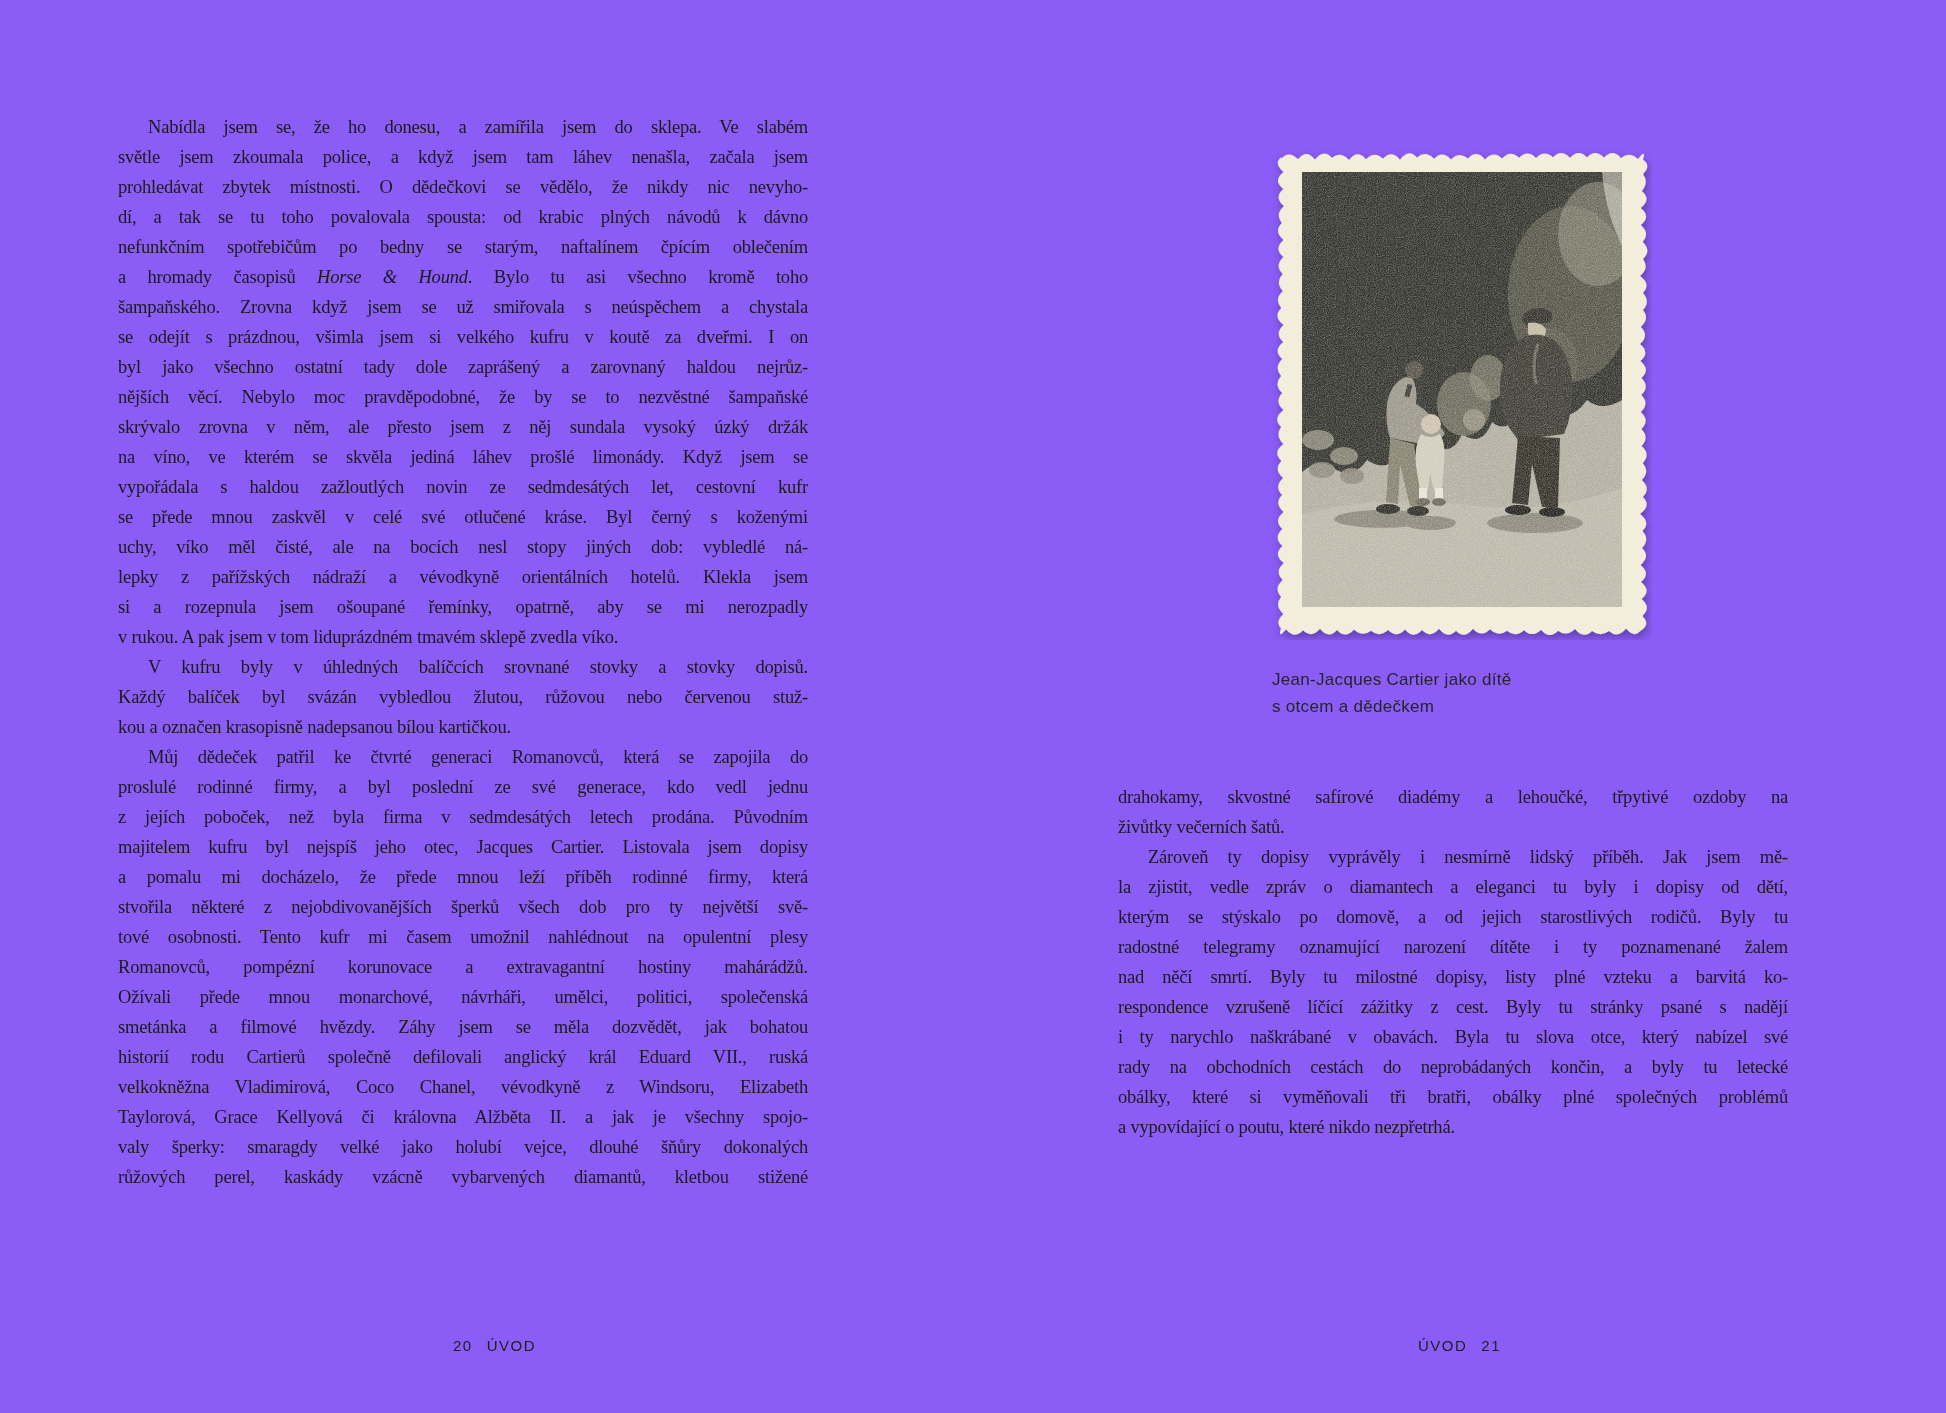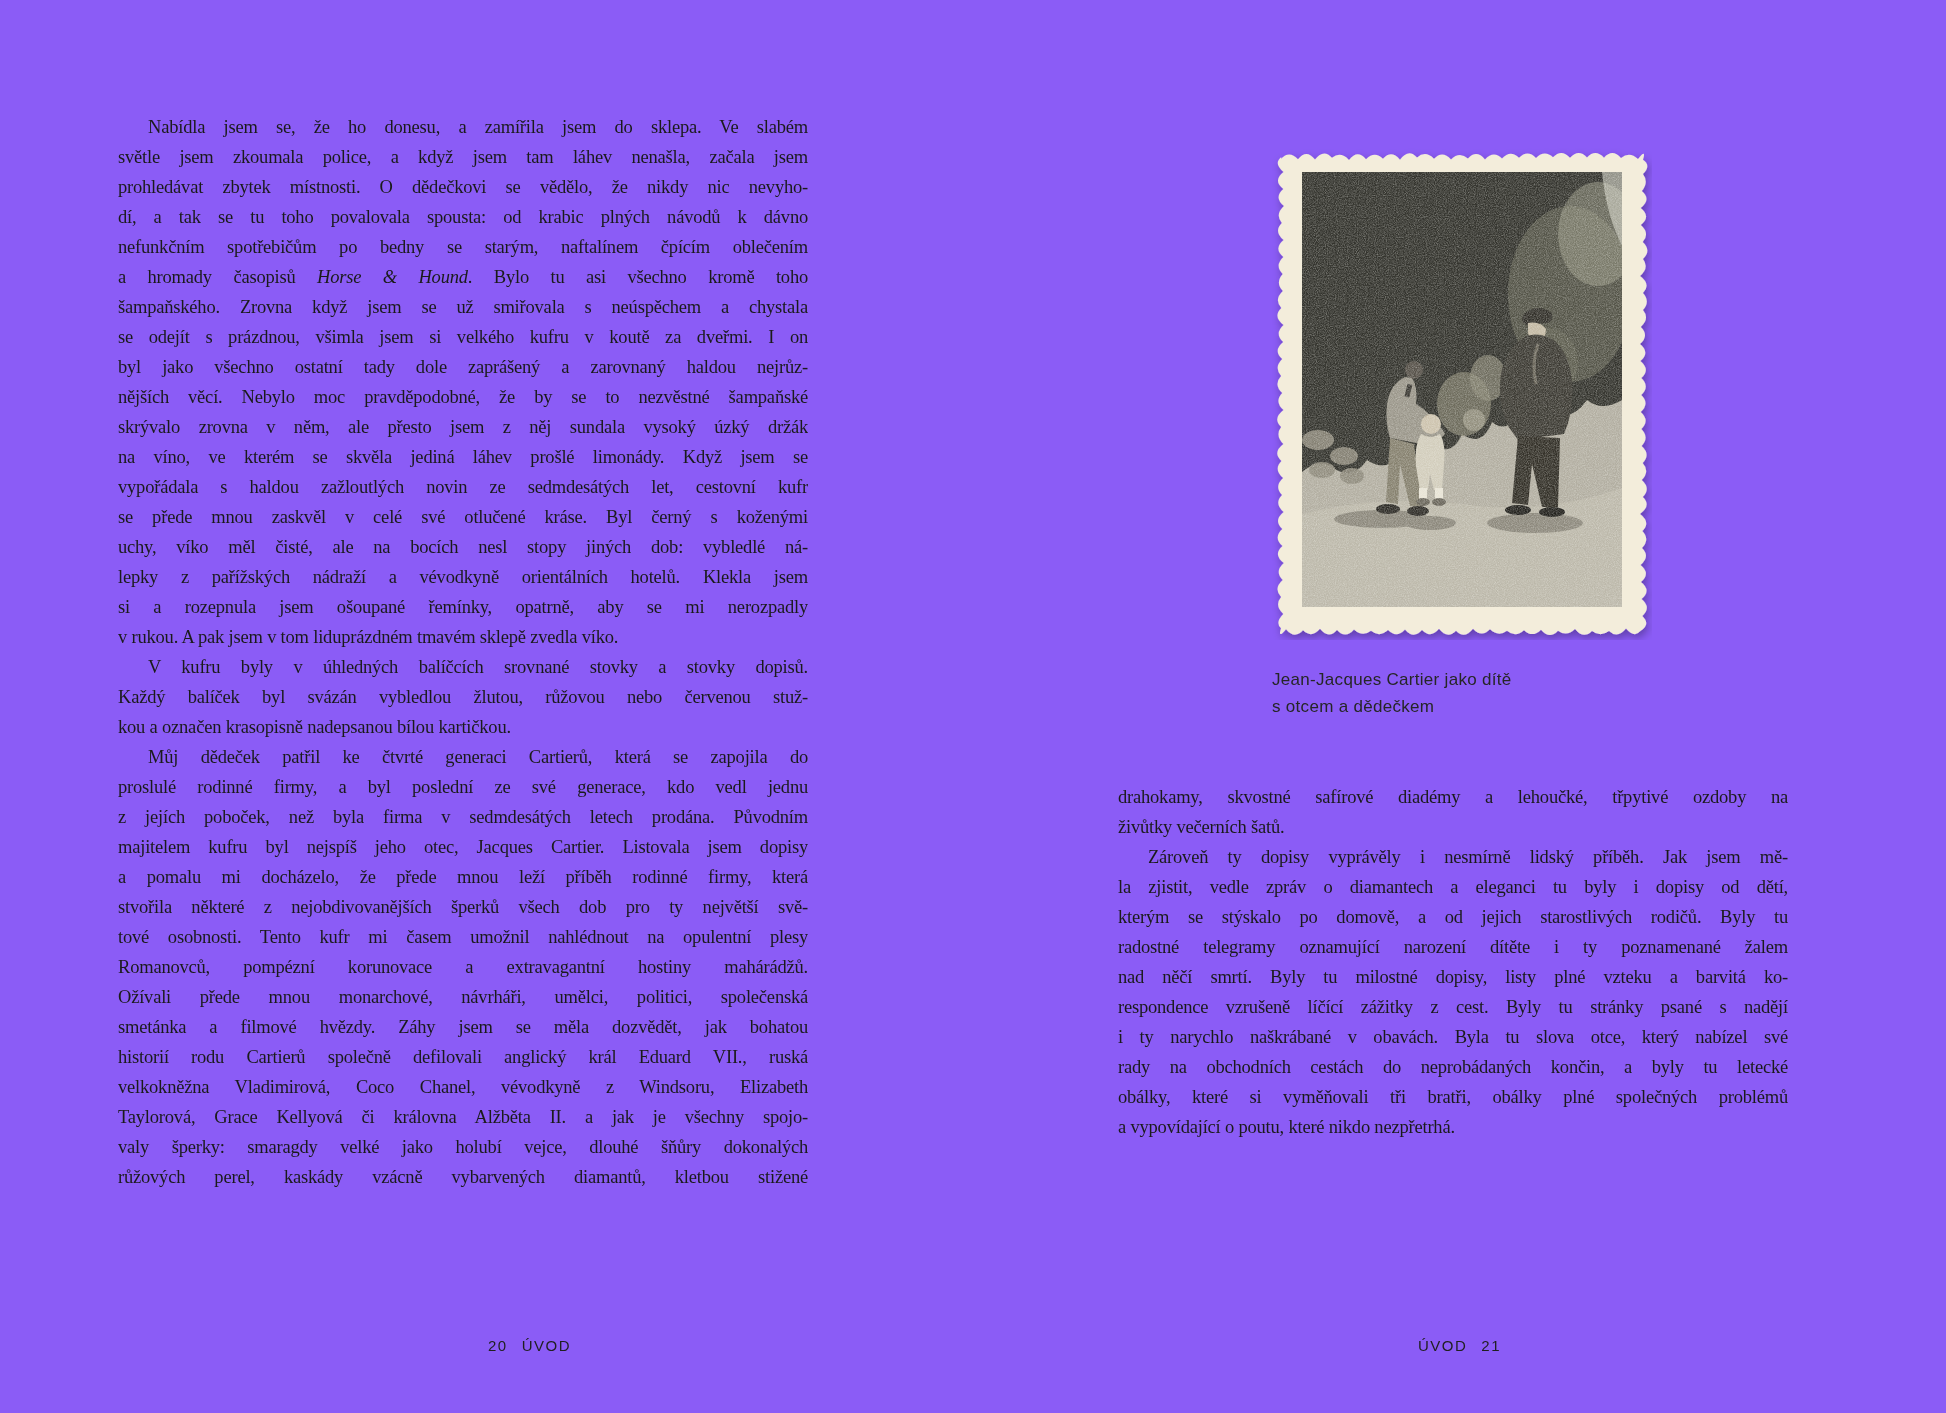--- a/index.html
+++ b/index.html
@@ -26,21 +26,21 @@
   }
   .line.end{text-align-last:left;}
   .line.indent{padding-left:30px;}
   .line i{}
   .page-footer{
     position:absolute;top:1337px;width:973px;
     text-align:center;
     font-family:"Liberation Sans", sans-serif;
     font-size:15px;letter-spacing:1.5px;color:#1f1f1f;
   }
-  #footer-left{left:0;padding-left:43px;}
+  #footer-left{left:8px;}
   #footer-right{left:973px;}
   .page-footer .num{margin:0 7px;}
   .page-footer .sec{margin:0 7px;}
   figure.photo{position:absolute;left:1272px;top:148px;width:380px;margin:0;}
   figcaption{
     margin-top:22px;
     font-family:"Liberation Sans", sans-serif;
     font-size:17px;line-height:27px;
     letter-spacing:0.3px;
     color:#262626;
@@ -67,21 +67,21 @@
         <div class="line"><span>na víno, ve kterém se skvěla jediná láhev prošlé limonády. Když jsem se</span></div>
         <div class="line"><span>vypořádala s haldou zažloutlých novin ze sedmdesátých let, cestovní kufr</span></div>
         <div class="line"><span>se přede mnou zaskvěl v celé své otlučené kráse. Byl černý s koženými</span></div>
         <div class="line"><span>uchy, víko měl čisté, ale na bocích nesl stopy jiných dob: vybledlé ná-</span></div>
         <div class="line"><span>lepky z pařížských nádraží a vévodkyně orientálních hotelů. Klekla jsem</span></div>
         <div class="line"><span>si a rozepnula jsem ošoupané řemínky, opatrně, aby se mi nerozpadly</span></div>
         <div class="line end"><span>v rukou. A pak jsem v tom liduprázdném tmavém sklepě zvedla víko.</span></div>
         <div class="line indent"><span>V kufru byly v úhledných balíčcích srovnané stovky a stovky dopisů.</span></div>
         <div class="line"><span>Každý balíček byl svázán vybledlou žlutou, růžovou nebo červenou stuž-</span></div>
         <div class="line end"><span>kou a označen krasopisně nadepsanou bílou kartičkou.</span></div>
-        <div class="line indent"><span>Můj dědeček patřil ke čtvrté generaci Cartierů, která se zapojila do</span></div>
+        <div class="line indent"><span>Můj dědeček patřil ke čtvrté generaci Romanovců, která se zapojila do</span></div>
         <div class="line"><span>proslulé rodinné firmy, a byl poslední ze své generace, kdo vedl jednu</span></div>
         <div class="line"><span>z jejích poboček, než byla firma v sedmdesátých letech prodána. Původním</span></div>
         <div class="line"><span>majitelem kufru byl nejspíš jeho otec, Jacques Cartier. Listovala jsem dopisy</span></div>
         <div class="line"><span>a pomalu mi docházelo, že přede mnou leží příběh rodinné firmy, která</span></div>
         <div class="line"><span>stvořila některé z nejobdivovanějších šperků všech dob pro ty největší svě-</span></div>
         <div class="line"><span>tové osobnosti. Tento kufr mi časem umožnil nahlédnout na opulentní plesy</span></div>
         <div class="line"><span>Romanovců, pompézní korunovace a extravagantní hostiny mahárádžů.</span></div>
         <div class="line"><span>Ožívali přede mnou monarchové, návrháři, umělci, politici, společenská</span></div>
         <div class="line"><span>smetánka a filmové hvězdy. Záhy jsem se měla dozvědět, jak bohatou</span></div>
         <div class="line"><span>historií rodu Cartierů společně defilovali anglický král Eduard VII., ruská</span></div>

